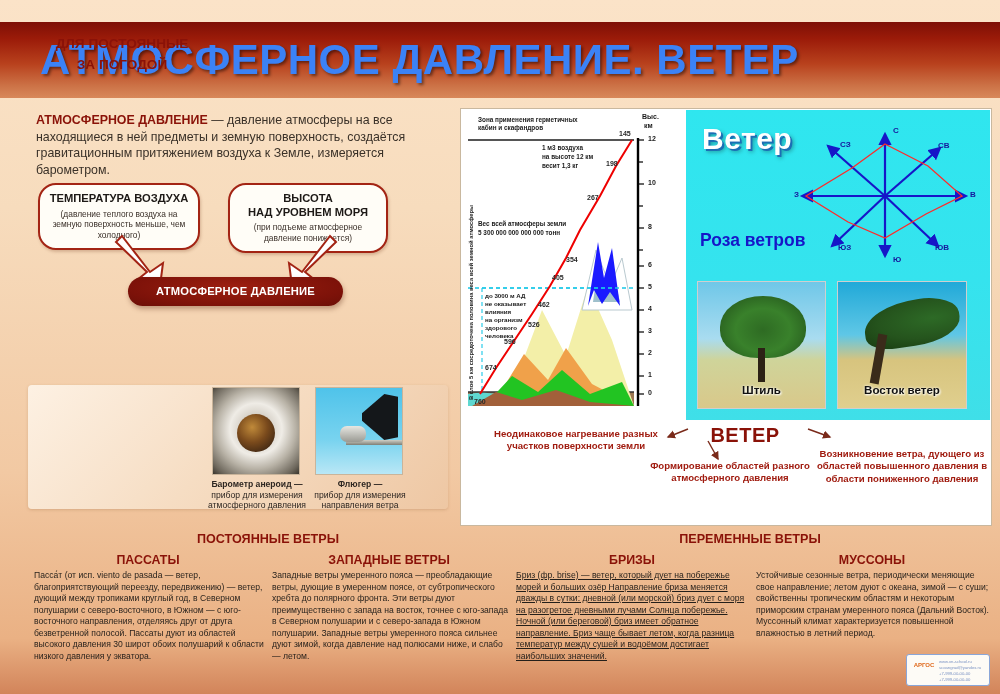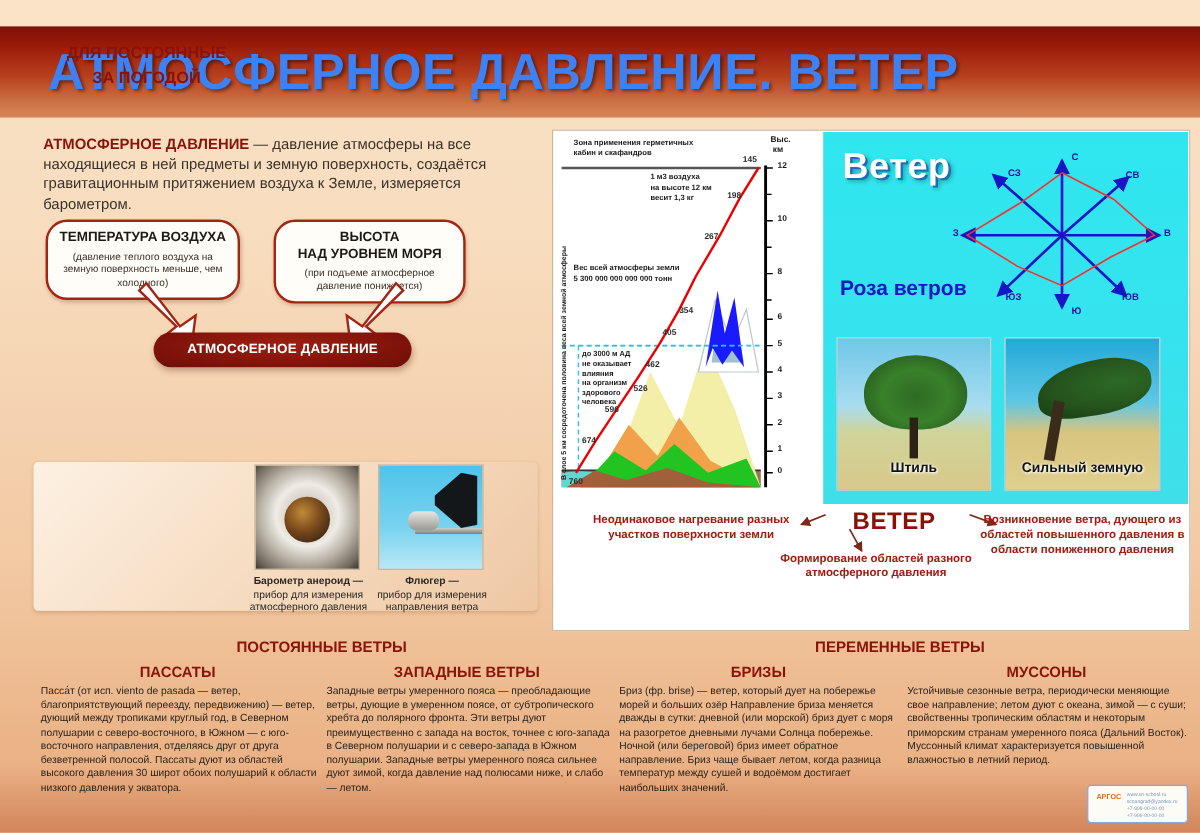--- a/index.html
+++ b/index.html
@@ -126,36 +126,36 @@
   #cap-calm { left:697px; top:383px; width:129px; }
   #cap-wind { left:837px; top:383px; width:130px; }
 
   
   .veter-big { position:absolute; left:690px; top:424px; width:110px; text-align:center;
     font-size:20px; font-weight:bold; color:#8a1208; letter-spacing:.5px; }
   .cause { position:absolute; text-align:center; font-size:9.6px; font-weight:bold;
     color:#a01c10; line-height:12.4px; }
   #cause-left { left:476px; top:428px; width:200px; }
   #cause-mid  { left:635px; top:460px; width:190px; }
-  #cause-right{ left:812px; top:428px; width:180px; }
+  #cause-right{ left:812px; top:448px; width:180px; }
   .cause-arrows { position:absolute; left:460px; top:415px; width:532px; height:100px; }
 
   
   .sect-head { position:absolute; text-align:center; font-size:12.6px; font-weight:bold; color:#8a1208; }
   #head-const { left:30px; top:532px; width:476px; }
   #head-var   { left:512px; top:532px; width:476px; }
   .col-head { position:absolute; text-align:center; font-size:12.4px; font-weight:bold; color:#8a1208; }
   .col-body { position:absolute; font-size:8.6px; line-height:11.5px; color:#241f1a; }
   #h-passaty { left:34px; top:553px; width:228px; }
   #h-zapad   { left:272px; top:553px; width:234px; }
   #h-brizy   { left:516px; top:553px; width:232px; }
   #h-musson  { left:756px; top:553px; width:232px; }
   #b-passaty { left:34px; top:570px; width:236px; }
   #b-zapad   { left:272px; top:570px; width:238px; }
-  #b-brizy   { left:516px; top:570px; width:236px; }
+  #b-brizy   { left:516px; top:570px; width:236px;text-decoration:underline; }
   #b-musson  { left:756px; top:570px; width:238px; }
 
   .logo { position:absolute; left:906px; top:654px; width:84px; height:32px;
     background:#fdfbf6; border:1px solid #8aa6d8; border-radius:3px; }
   .logo .lg-mark { position:absolute; left:4px; top:6px; width:26px; height:20px;
     font-size:6px; font-weight:bold; color:#e06a1e; text-align:center; line-height:9px; }
   .logo .lg-lines { position:absolute; left:32px; top:4px; width:50px; font-size:4.2px;
     color:#7a93c4; line-height:6px; }
 </style>
 </head>
@@ -337,21 +337,21 @@
 
   <div class="tree" id="tree-calm">
     <div class="crown"></div>
     <div class="trunk"></div>
   </div>
   <div class="tree" id="tree-wind">
     <div class="crown"></div>
     <div class="trunk"></div>
   </div>
   <div class="tree-cap" id="cap-calm">Штиль</div>
-  <div class="tree-cap" id="cap-wind">Сильный земную</div>
+  <div class="tree-cap" id="cap-wind">Восток ветер</div>
 
   <svg class="cause-arrows" viewBox="0 0 532 100">
     <defs>
       <marker id="ar2" markerWidth="7" markerHeight="7" refX="5" refY="3" orient="auto">
         <path d="M0,0 L6,3 L0,6 z" fill="#7a2a1a"></path>
       </marker>
     </defs>
     <g stroke="#7a2a1a" stroke-width="1.4" fill="none" marker-end="url(#ar2)">
       <line x1="228" y1="14" x2="208" y2="22"></line>
       <line x1="348" y1="14" x2="370" y2="22"></line>

